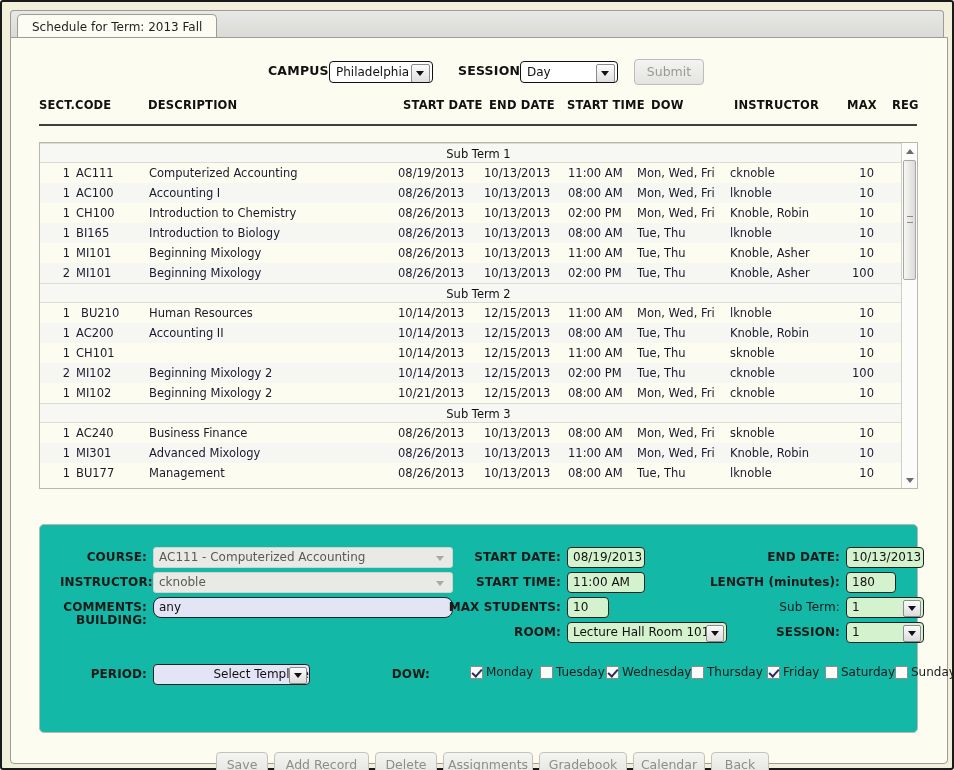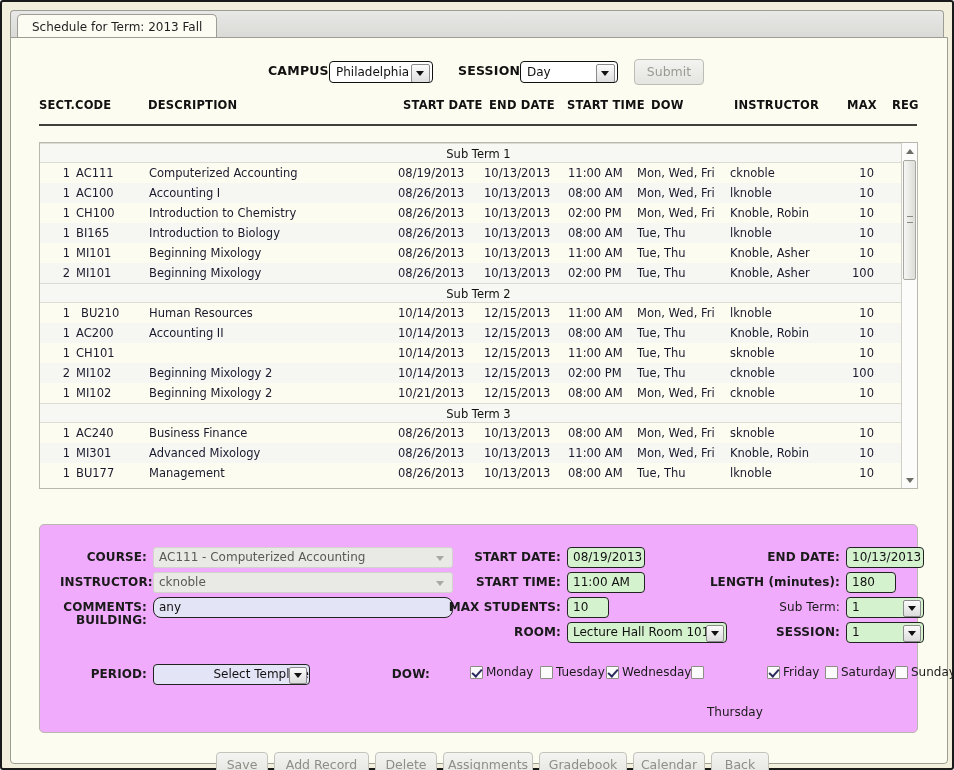--- a/index.html
+++ b/index.html
@@ -212,21 +212,21 @@
     border-top: 1px solid #8a8a82;
     border-bottom: 1px solid #8a8a82;
   }
 
   
   .formbox {
     position: absolute;
     left: 28px; top: 486px;
     width: 879px; height: 209px;
     box-sizing: border-box;
-    background: #f0abfc;
+    background: #14b8a6;
     border: 1px solid #b8b8ae;
     border-radius: 5px;
   }
   .flbl {
     position: absolute;
     font-size: 12px;
     font-weight: bold;
     color: #1a1a1a;
     text-align: right;
     white-space: nowrap;
@@ -600,21 +600,21 @@
 
       <div class="flbl" style="left:330px; top:142px; width:60px;">DOW:</div>
       <div id="dow-group" class="cbwrap" style="left:0; top:139px; width:100%; height:20px; position:absolute;">
           <span class="cb on" style="left: 430px;"></span>
           <span class="cbtext" style="left: 446px;">Monday</span>
           <span class="cb" style="left: 500px;"></span>
           <span class="cbtext" style="left: 516px;">Tuesday</span>
           <span class="cb on" style="left: 566px;"></span>
           <span class="cbtext" style="left: 582px;">Wednesday</span>
           <span class="cb" style="left: 651px;"></span>
-          <span class="cbtext" style="left: 667px; margin-top: 40px;">Thursday</span>
+          <span class="cbtext" style="left: 667px;">Thursday</span>
           <span class="cb on" style="left: 727px;"></span>
           <span class="cbtext" style="left: 743px;">Friday</span>
           <span class="cb" style="left: 785px;"></span>
           <span class="cbtext" style="left: 801px;">Saturday</span>
           <span class="cb" style="left: 855px;"></span>
           <span class="cbtext" style="left: 871px;">Sunday</span>
         </div>
     </div>
 
     <div id="footer-buttons">

